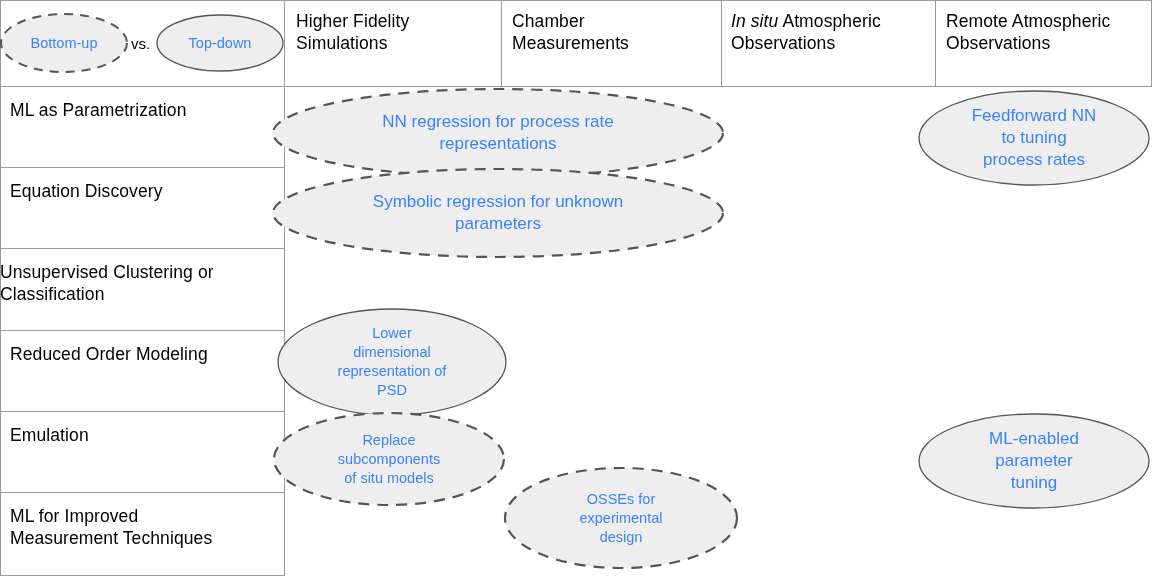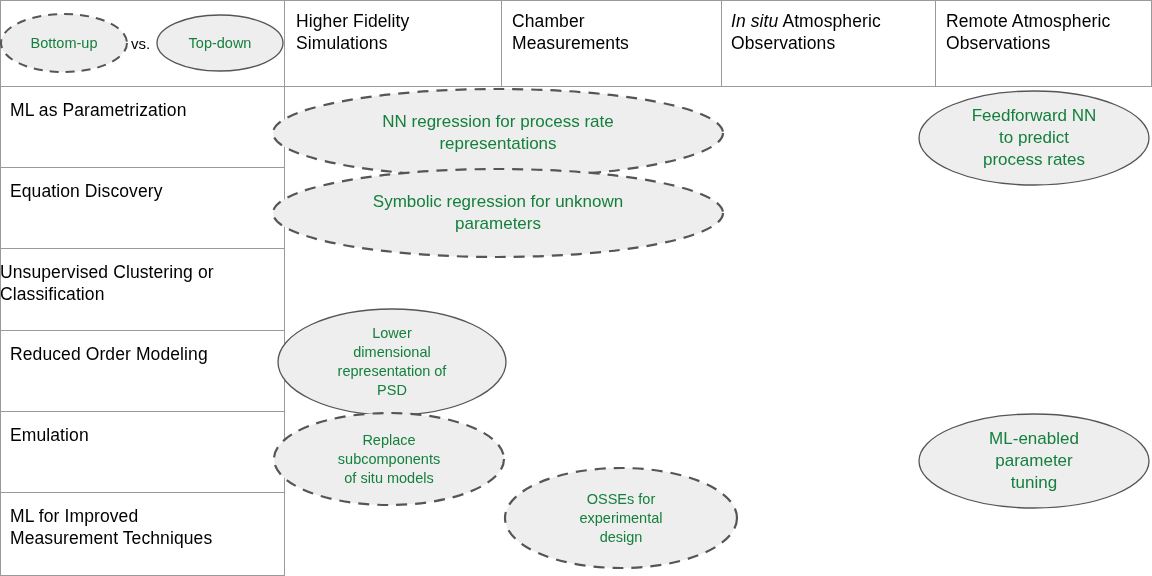--- a/index.html
+++ b/index.html
@@ -39,21 +39,21 @@
   .ell{position:absolute;}
   .ell svg{display:block;overflow:visible;}
   .ell .lbl{
     position:absolute;
     left:0;top:0;
     width:100%;height:100%;
     display:flex;align-items:center;justify-content:center;
     text-align:center;
     font-size:17px;
     line-height:22px;
-    color:#15803d;
+    color:#3b82f6;
     padding:0 18px;
     box-sizing:border-box;
     white-space:pre-line;
   }
   .ell .lbl.small{font-size:14.5px;line-height:19px;}
   .vs-label{
     position:absolute;
     font-size:15px;
     line-height:18px;
     color:#000;
@@ -152,21 +152,21 @@
       </svg>
       <div class="lbl">NN regression for process rate
 representations</div>
     </div>
 
     <div class="ell" style="left:918px;top:90px;width:232px;height:96px;">
       <svg width="232" height="96" viewBox="0 0 232 96" aria-hidden="true">
         <ellipse cx="116" cy="48" rx="115" ry="47" fill="#eeeeee" stroke="#555555" stroke-width="1.3"></ellipse>
       </svg>
       <div class="lbl">Feedforward NN
-to predict
+to tuning
 process rates</div>
     </div>
 
     <div class="ell" style="left:272px;top:168px;width:452px;height:90px;">
       <svg width="452" height="90" viewBox="0 0 452 90" aria-hidden="true">
         <ellipse cx="226" cy="45" rx="225" ry="44" fill="#eeeeee" stroke="#555555" stroke-width="2.2" stroke-dasharray="11,8"></ellipse>
       </svg>
       <div class="lbl">Symbolic regression for unknown
 parameters</div>
     </div>

